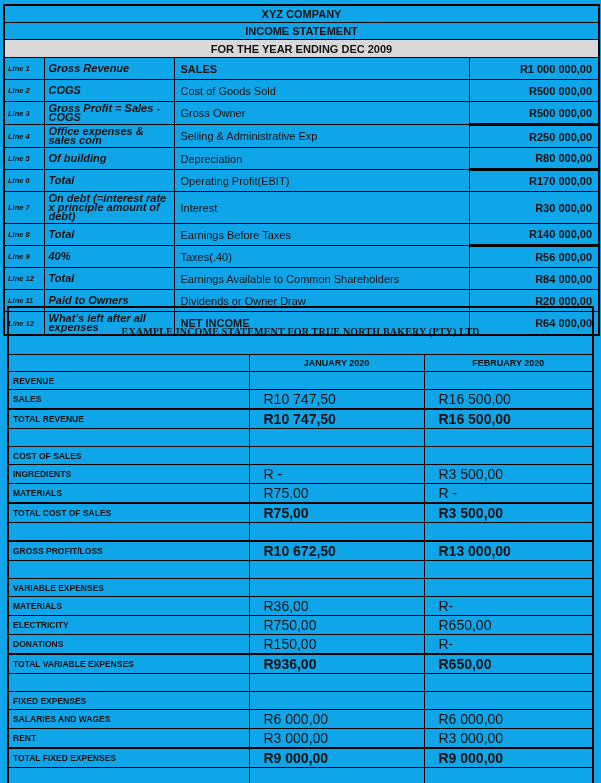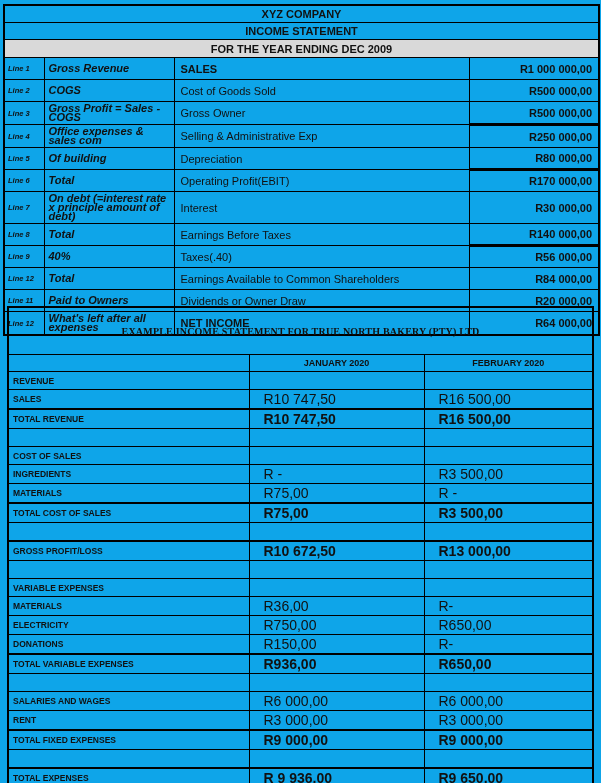--- a/index.html
+++ b/index.html
@@ -249,20 +249,25 @@
         <tr class="r-total">
           <td class="t2-label">TOTAL VARIABLE EXPENSES</td>
           <td class="t2-val">R936,00</td>
           <td class="t2-val">R650,00</td>
         </tr>
         <tr class="r-blank">
           <td class="t2-label"></td>
           <td class="t2-val"></td>
           <td class="t2-val"></td>
         </tr>
+        <tr class="r-section">
+          <td class="t2-label">FIXED EXPENSES</td>
+          <td class="t2-val"></td>
+          <td class="t2-val"></td>
+        </tr>
         <tr class="r-item">
           <td class="t2-label">SALARIES AND WAGES</td>
           <td class="t2-val">R6 000,00</td>
           <td class="t2-val">R6 000,00</td>
         </tr>
         <tr class="r-item">
           <td class="t2-label">RENT</td>
           <td class="t2-val">R3 000,00</td>
           <td class="t2-val">R3 000,00</td>
         </tr>

